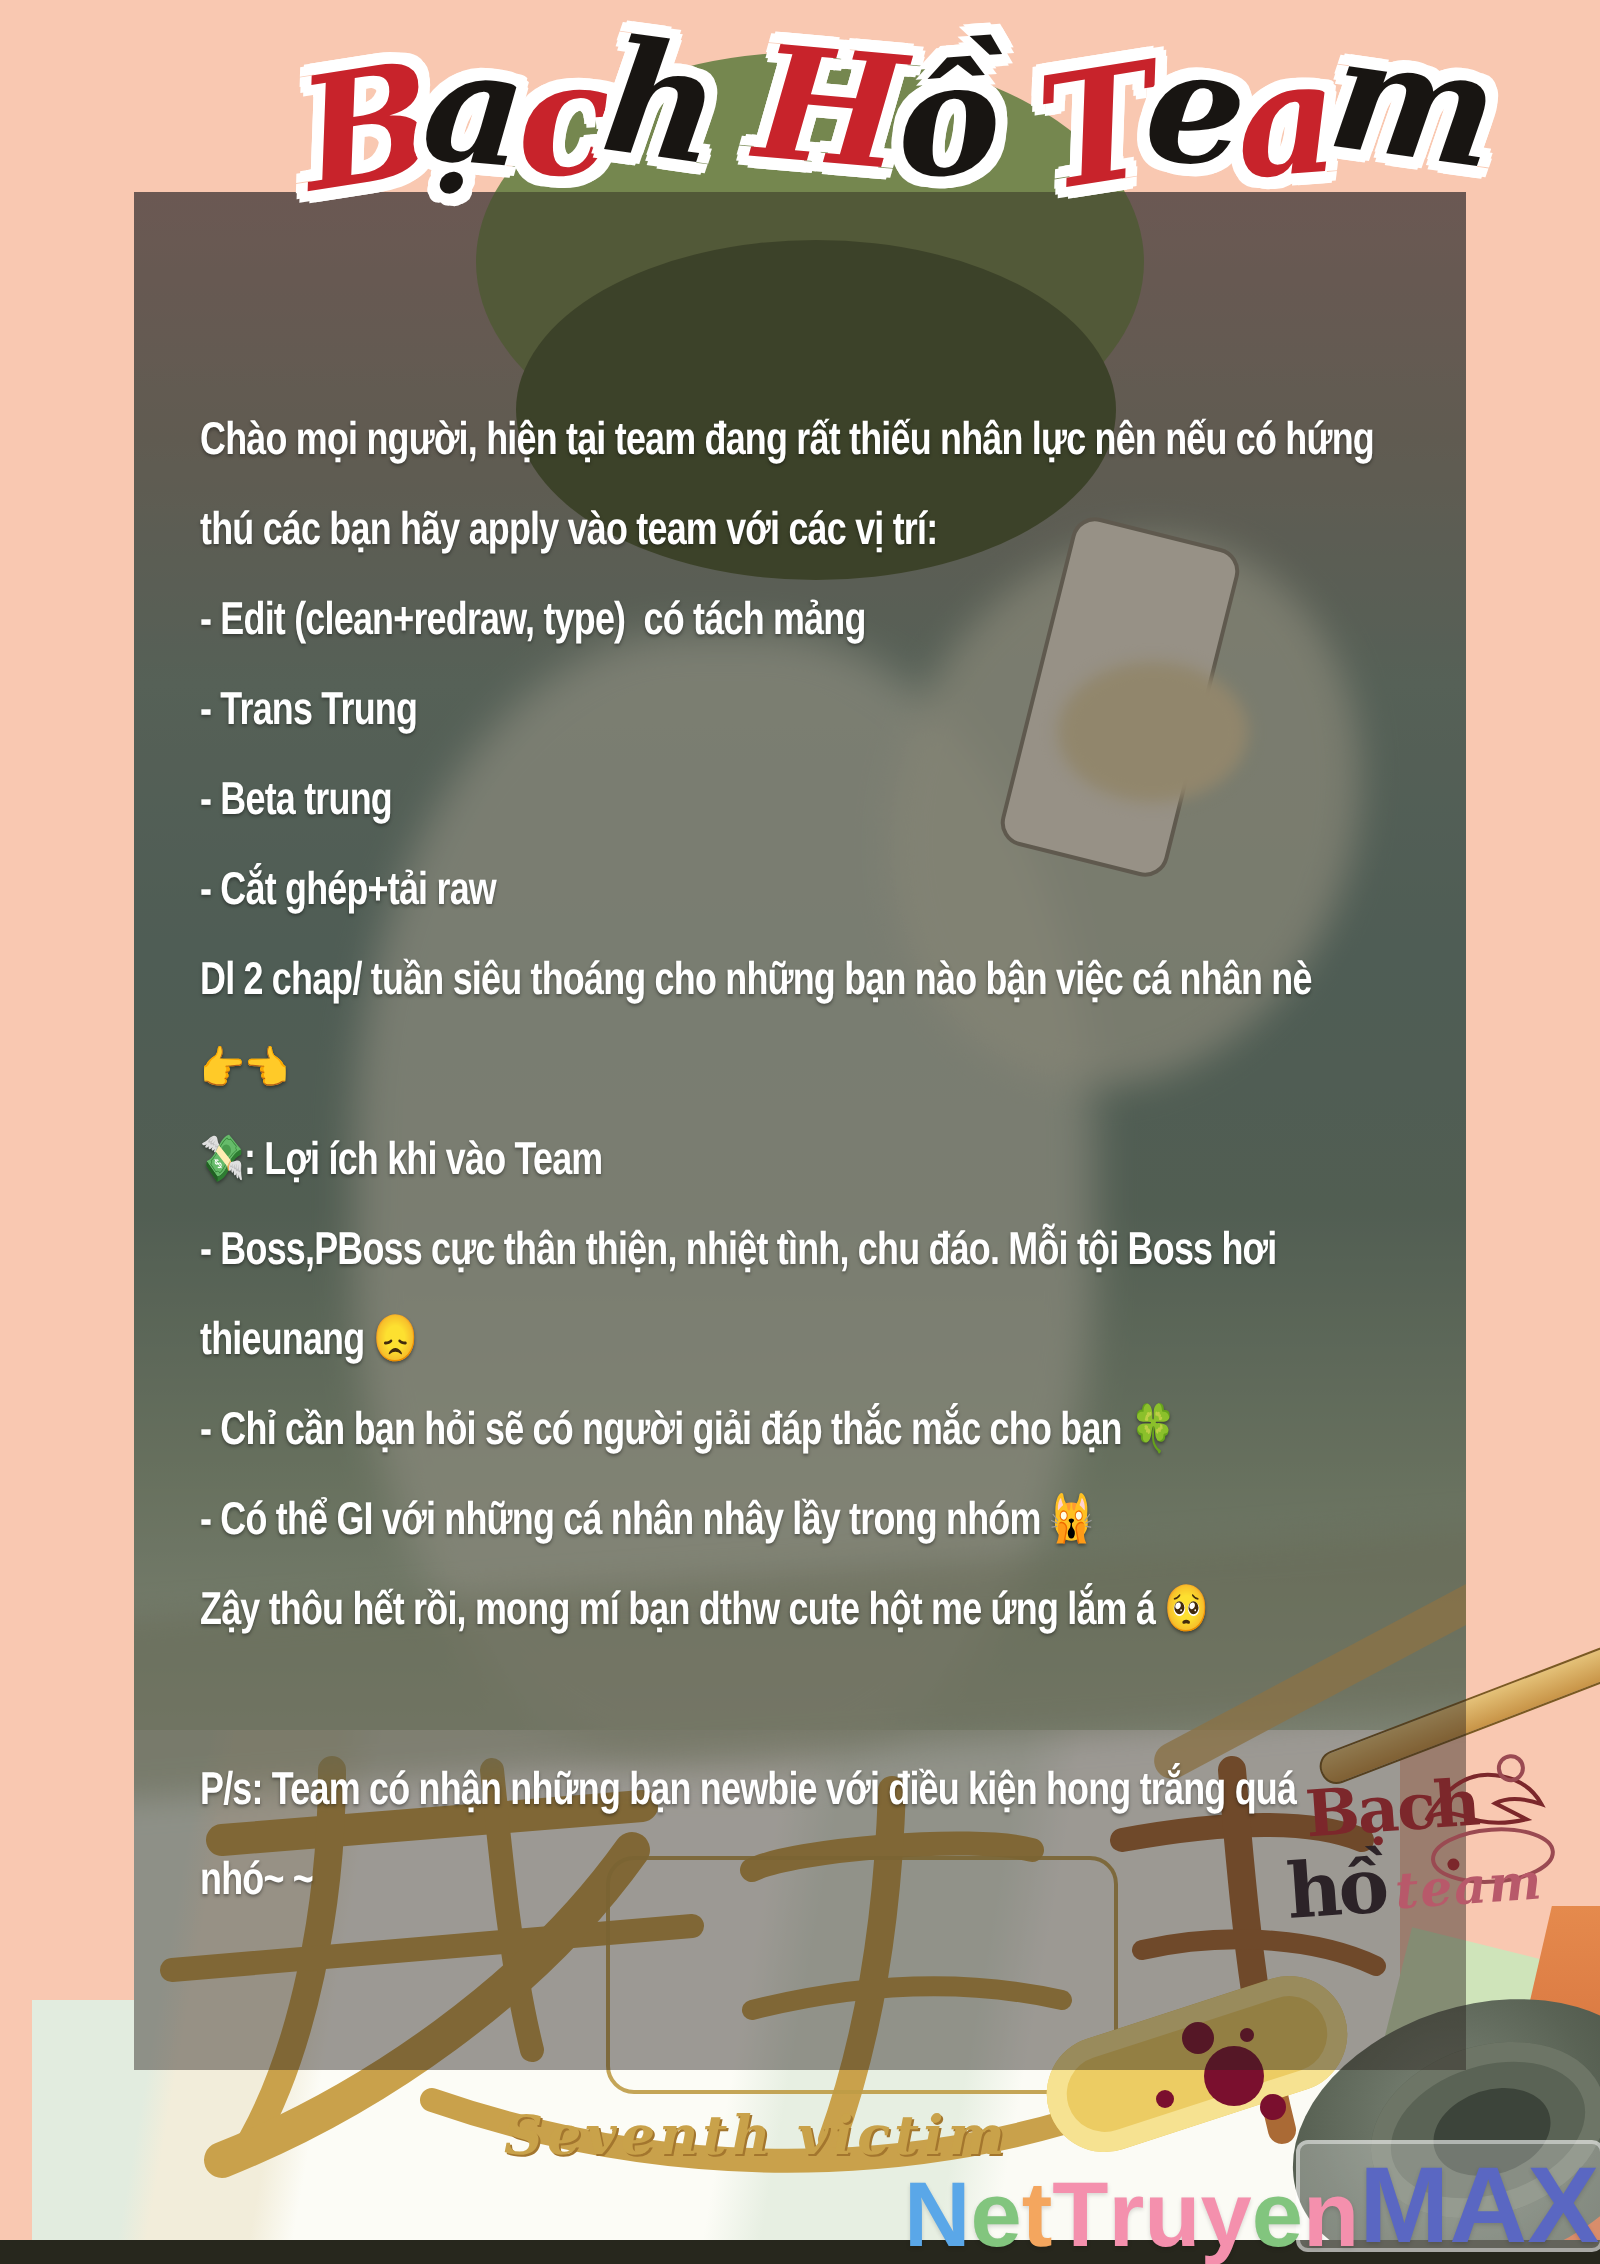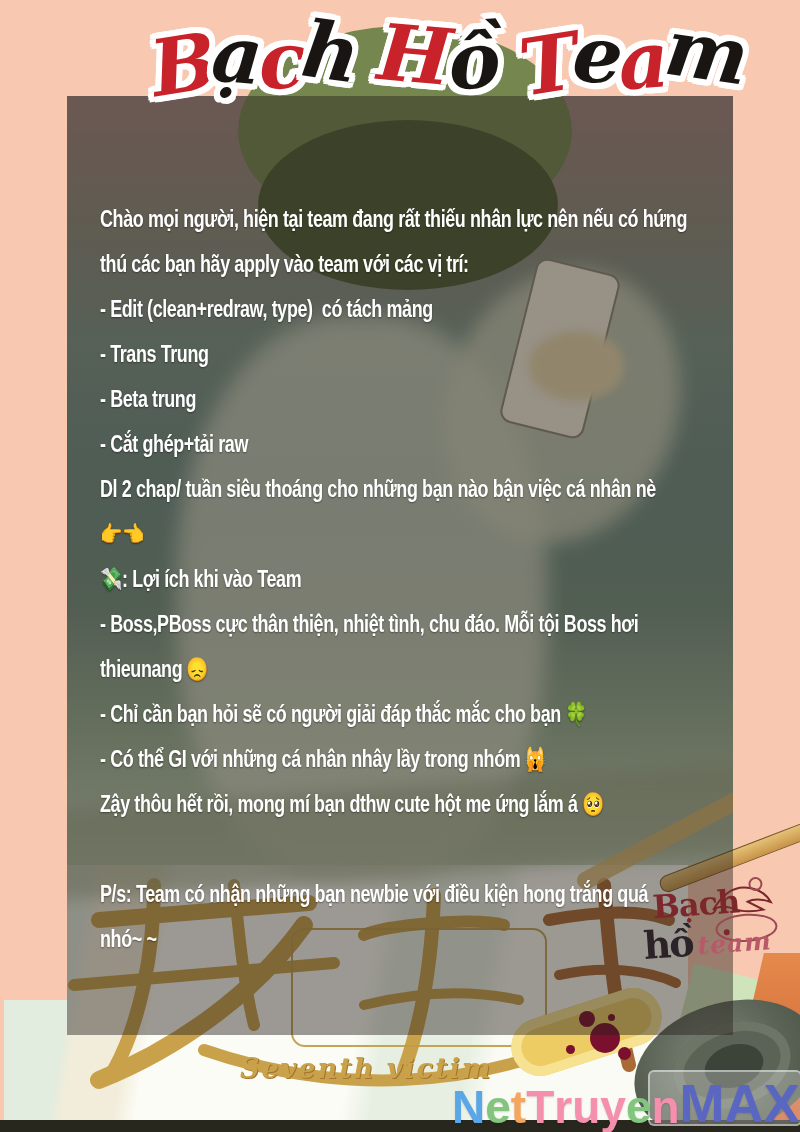--- a/index.html
+++ b/index.html
@@ -1,20 +1,20 @@
 <!DOCTYPE html>
 <html><head>
 <meta charset="utf-8">
 <style>
   html,body{margin:0;padding:0;}
   body{font-family:"Liberation Sans",sans-serif;}
   .stage{position:relative;width:800px;height:1132px;overflow:hidden;background:#f9c8b1;}
 
   
-  .scene{position:absolute;left:4px;top:865px;width:684px;height:267px;
+  .scene{position:absolute;left:16px;top:865px;width:684px;height:267px;
     background:linear-gradient(100deg,#e2ecdf 0%,#e2ecdf 12%,#f2edda 14%,#f2edda 21%,
       #fcfcf6 24%,#fcfcf6 52%,#e7efe2 56%,#e7efe2 68%,#fbfbf5 72%,#fbfbf5 100%);}
   .gold-frame{position:absolute;left:287px;top:63px;width:252px;height:115px;
     border:2px solid rgba(190,155,70,.9);border-radius:14px;}
   .ink-mat{position:absolute;left:668px;top:118px;width:180px;height:160px;
     background:#cfe4ba;transform:rotate(14deg);}
   .orange-strip{position:absolute;left:738px;top:88px;width:95px;height:190px;
     transform:skewX(-13deg);background:linear-gradient(#e58a4d,#c65a2e);}
   .stone-outer{position:absolute;left:628px;top:138px;width:190px;height:130px;border-radius:50%;
     transform:rotate(-18deg);background:radial-gradient(circle at 45% 40%,#7d8678 0%,#5a6355 55%,#474f42 100%);}

